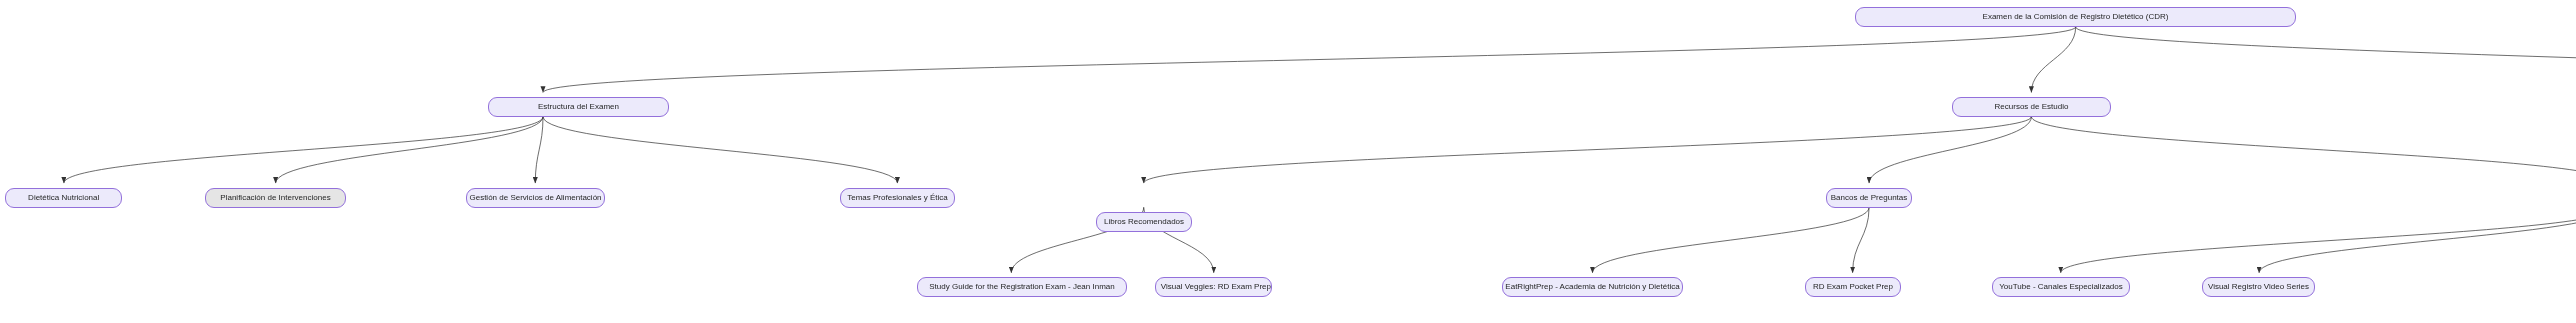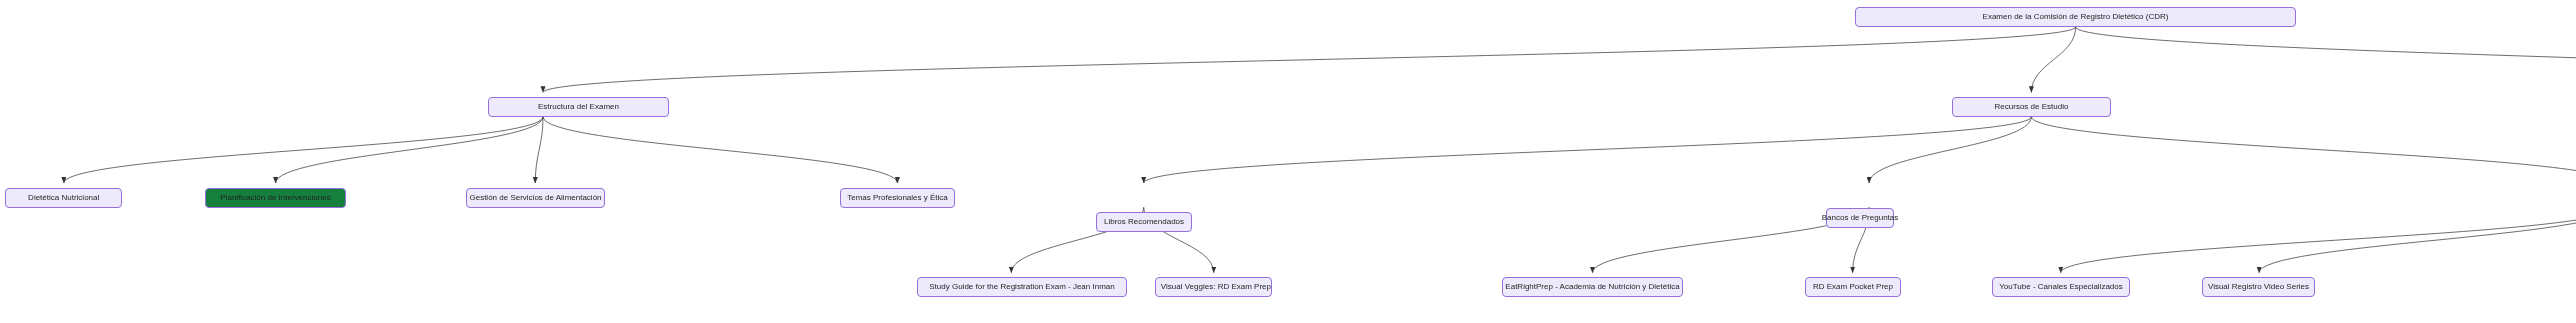--- a/index.html
+++ b/index.html
@@ -24,21 +24,21 @@
     top: 0;
     width: 3664px;
     height: 324px;
     pointer-events: none;
   }
   .node {
     position: absolute;
     box-sizing: border-box;
     background: #ECEAFB;
     border: 0.8px solid #9370DB;
-    border-radius: 4px;
+    border-radius: 9px;
     display: flex;
     align-items: center;
     justify-content: center;
     color: #1f2020;
     font-family: "Liberation Sans", sans-serif;
     font-size: 8px;
     line-height: 1;
     white-space: nowrap;
     padding: 0 7.2px;
     height: 19.6px;
@@ -85,33 +85,33 @@
       </div>
       <div class="node" style="left: 452px; top: 97px; width: 181px; height: 19.6px; background: rgb(236, 234, 251); border-color: rgb(147, 112, 219); color: rgb(31, 32, 32); margin-left: 36px;">
         <span class="label">Estructura del Examen</span>
       </div>
       <div class="node" style="left: 1952px; top: 97px; width: 159px; height: 19.6px; background: rgb(236, 234, 251); border-color: rgb(147, 112, 219); color: rgb(31, 32, 32);">
         <span class="label">Recursos de Estudio</span>
       </div>
       <div class="node" style="left: 5.2px; top: 188px; width: 117px; height: 19.6px; background: rgb(236, 234, 251); border-color: rgb(147, 112, 219); color: rgb(31, 32, 32);">
         <span class="label">Dietética Nutricional</span>
       </div>
-      <div class="node" style="left: 205px; top: 188px; width: 141px; height: 19.6px; background: #15803d; border-color: rgb(147, 112, 219); color: rgb(31, 32, 32);">
+      <div class="node" style="left: 205px; top: 188px; width: 141px; height: 19.6px; background: #e5e5e5; border-color: rgb(147, 112, 219); color: rgb(31, 32, 32);">
         <span class="label">Planificación de Intervenciones</span>
       </div>
       <div class="node" style="left: 466px; top: 188px; width: 139px; height: 19.6px; background: rgb(236, 234, 251); border-color: rgb(147, 112, 219); color: rgb(31, 32, 32);">
         <span class="label">Gestión de Servicios de Alimentación</span>
       </div>
       <div class="node" style="left: 840px; top: 188px; width: 115px; height: 19.6px; background: rgb(236, 234, 251); border-color: rgb(147, 112, 219); color: rgb(31, 32, 32);">
         <span class="label">Temas Profesionales y Ética</span>
       </div>
       <div class="node" style="left: 1096px; top: 188px; width: 96px; height: 19.6px; background: rgb(236, 234, 251); border-color: rgb(147, 112, 219); color: rgb(31, 32, 32); margin-top: 24px;">
         <span class="label">Libros Recomendados</span>
       </div>
-      <div class="node" style="left: 1826px; top: 188px; width: 68px; height: 19.6px; background: rgb(236, 234, 251); border-color: rgb(147, 112, 219); color: rgb(31, 32, 32); margin-top: 20px;">
+      <div class="node" style="left: 1826px; top: 188px; width: 86px; height: 19.6px; background: rgb(236, 234, 251); border-color: rgb(147, 112, 219); color: rgb(31, 32, 32);">
         <span class="label">Bancos de Preguntas</span>
       </div>
       <div class="node" style="left: 917px; top: 277px; width: 210px; height: 19.6px; background: rgb(236, 234, 251); border-color: rgb(147, 112, 219); color: rgb(31, 32, 32);">
         <span class="label">Study Guide for the Registration Exam - Jean Inman</span>
       </div>
       <div class="node" style="left: 1155px; top: 277px; width: 117px; height: 19.6px; background: rgb(236, 234, 251); border-color: rgb(147, 112, 219); color: rgb(31, 32, 32); padding-left: 12px;">
         <span class="label">Visual Veggies: RD Exam Prep</span>
       </div>
       <div class="node" style="left: 1502px; top: 277px; width: 181px; height: 19.6px; background: rgb(236, 234, 251); border-color: rgb(147, 112, 219); color: rgb(31, 32, 32);">
         <span class="label">EatRightPrep - Academia de Nutrición y Dietética</span>

